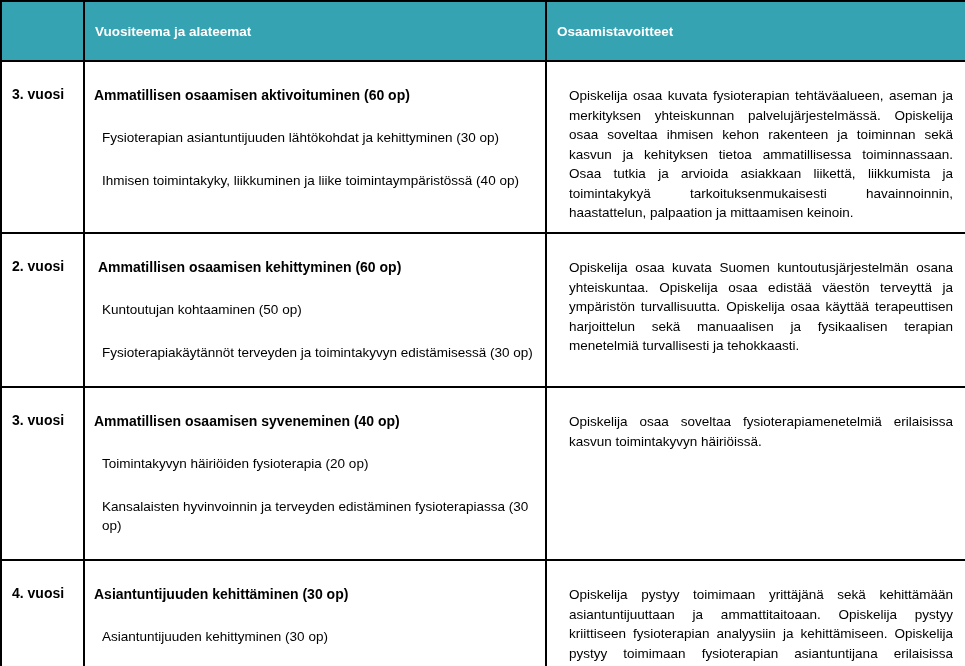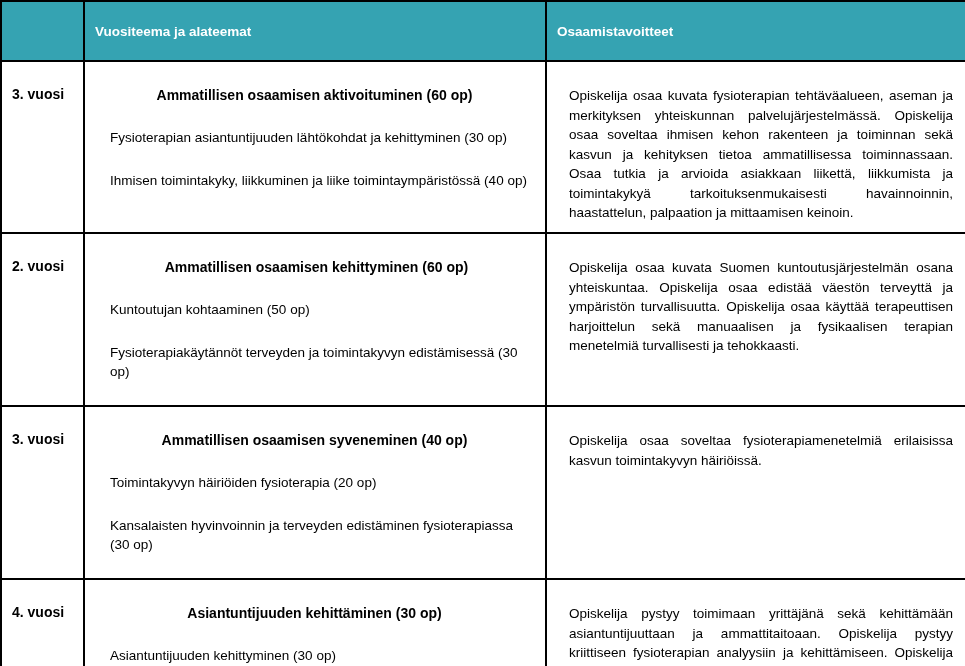--- a/index.html
+++ b/index.html
@@ -49,26 +49,25 @@
   }
   td.themes{
     padding:24px 10px 0 9px;
   }
   td.themes .theme{
     font-weight:bold;
     font-size:14px;
     line-height:18px;
     margin:0 0 24px 0;
     white-space:pre-wrap;
-    text-align:center;
   }
   td.themes .sub{
     font-size:13.5px;
     line-height:19px;
-    margin:0 0 24px 16px;
+    margin:0 0 24px 8px;
   }
   td.objectives{
     padding:24px 12px 0 22px;
     font-size:13.5px;
     line-height:19.5px;
     text-align:justify;
   }
 </style>
 </head>
 <body>

